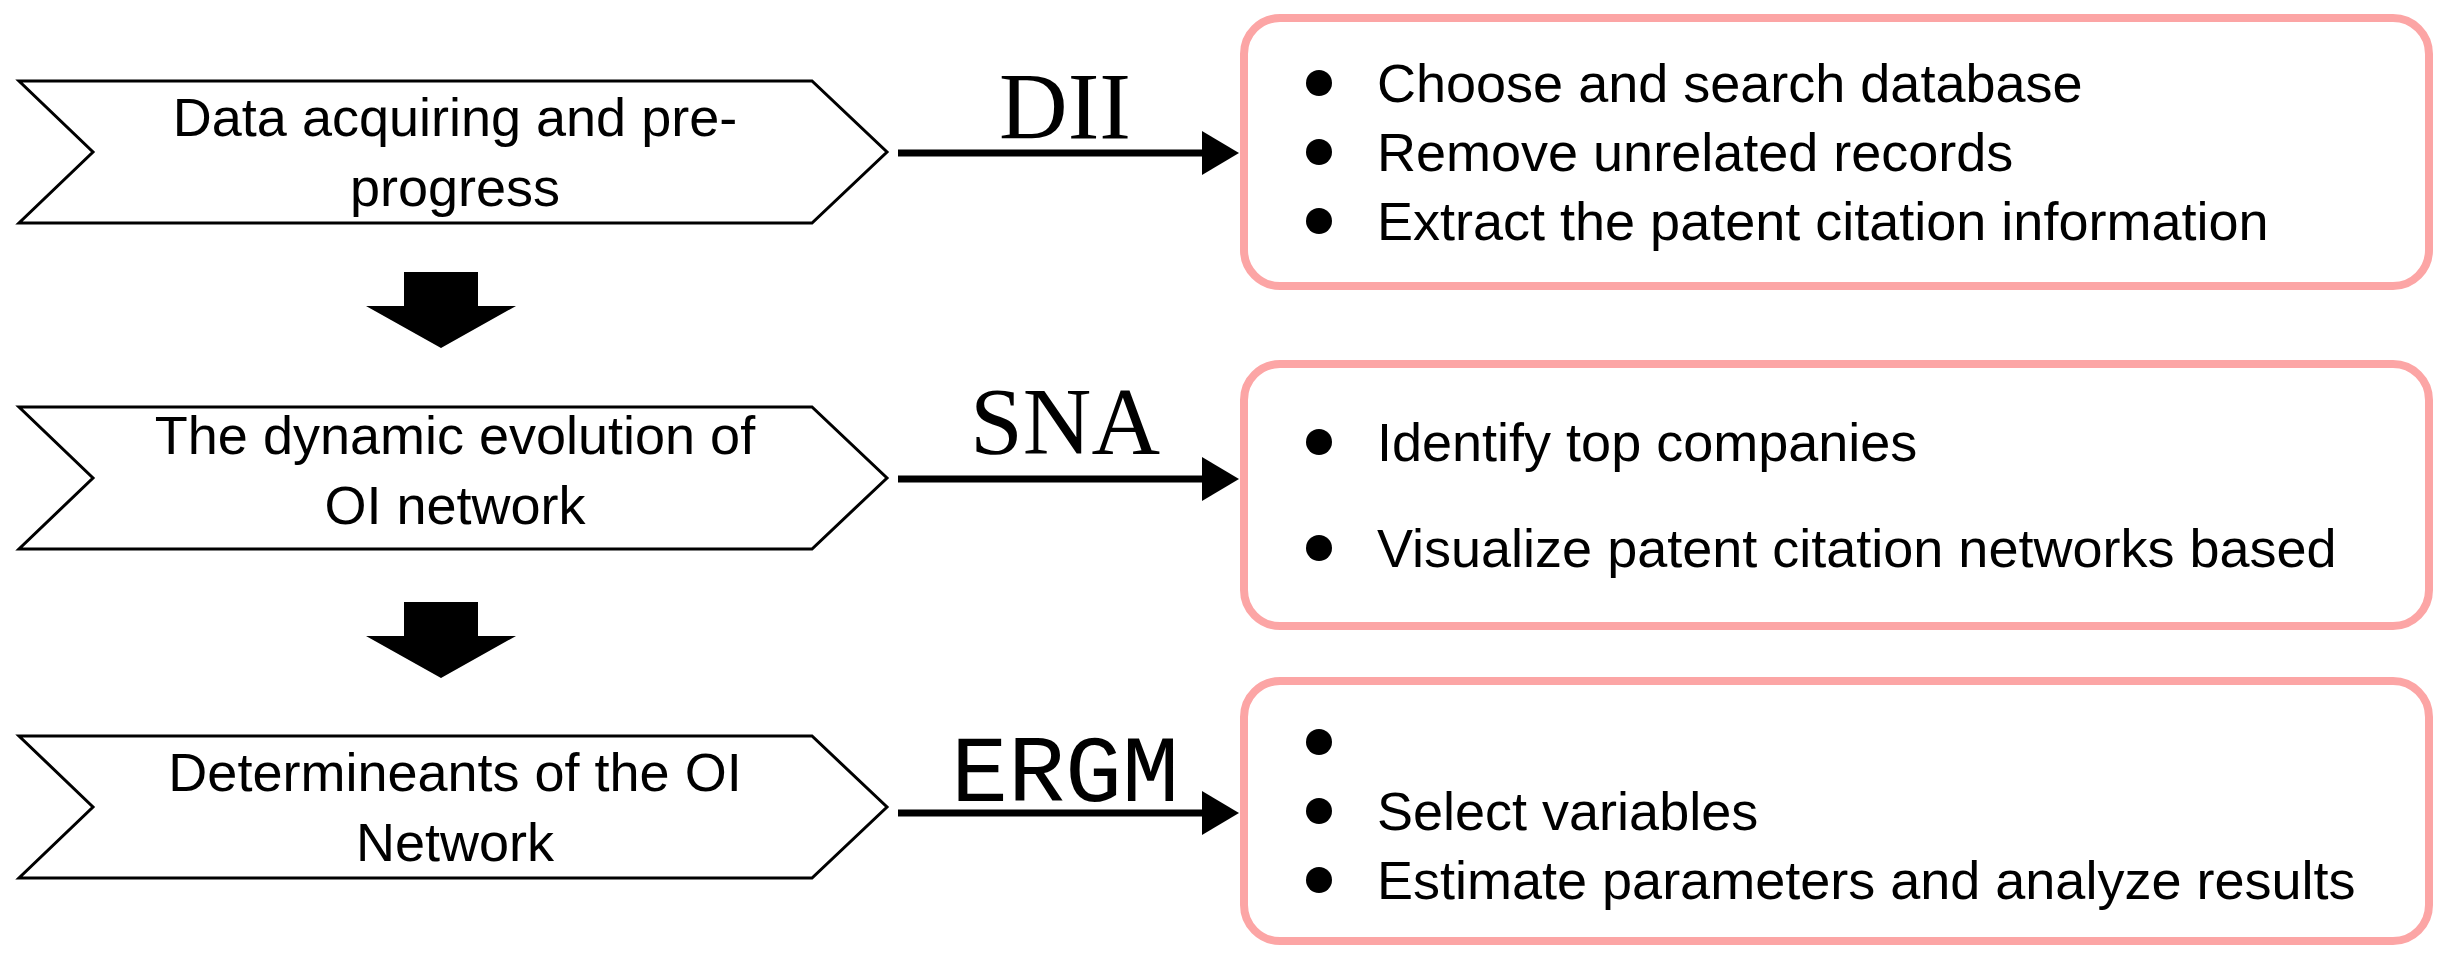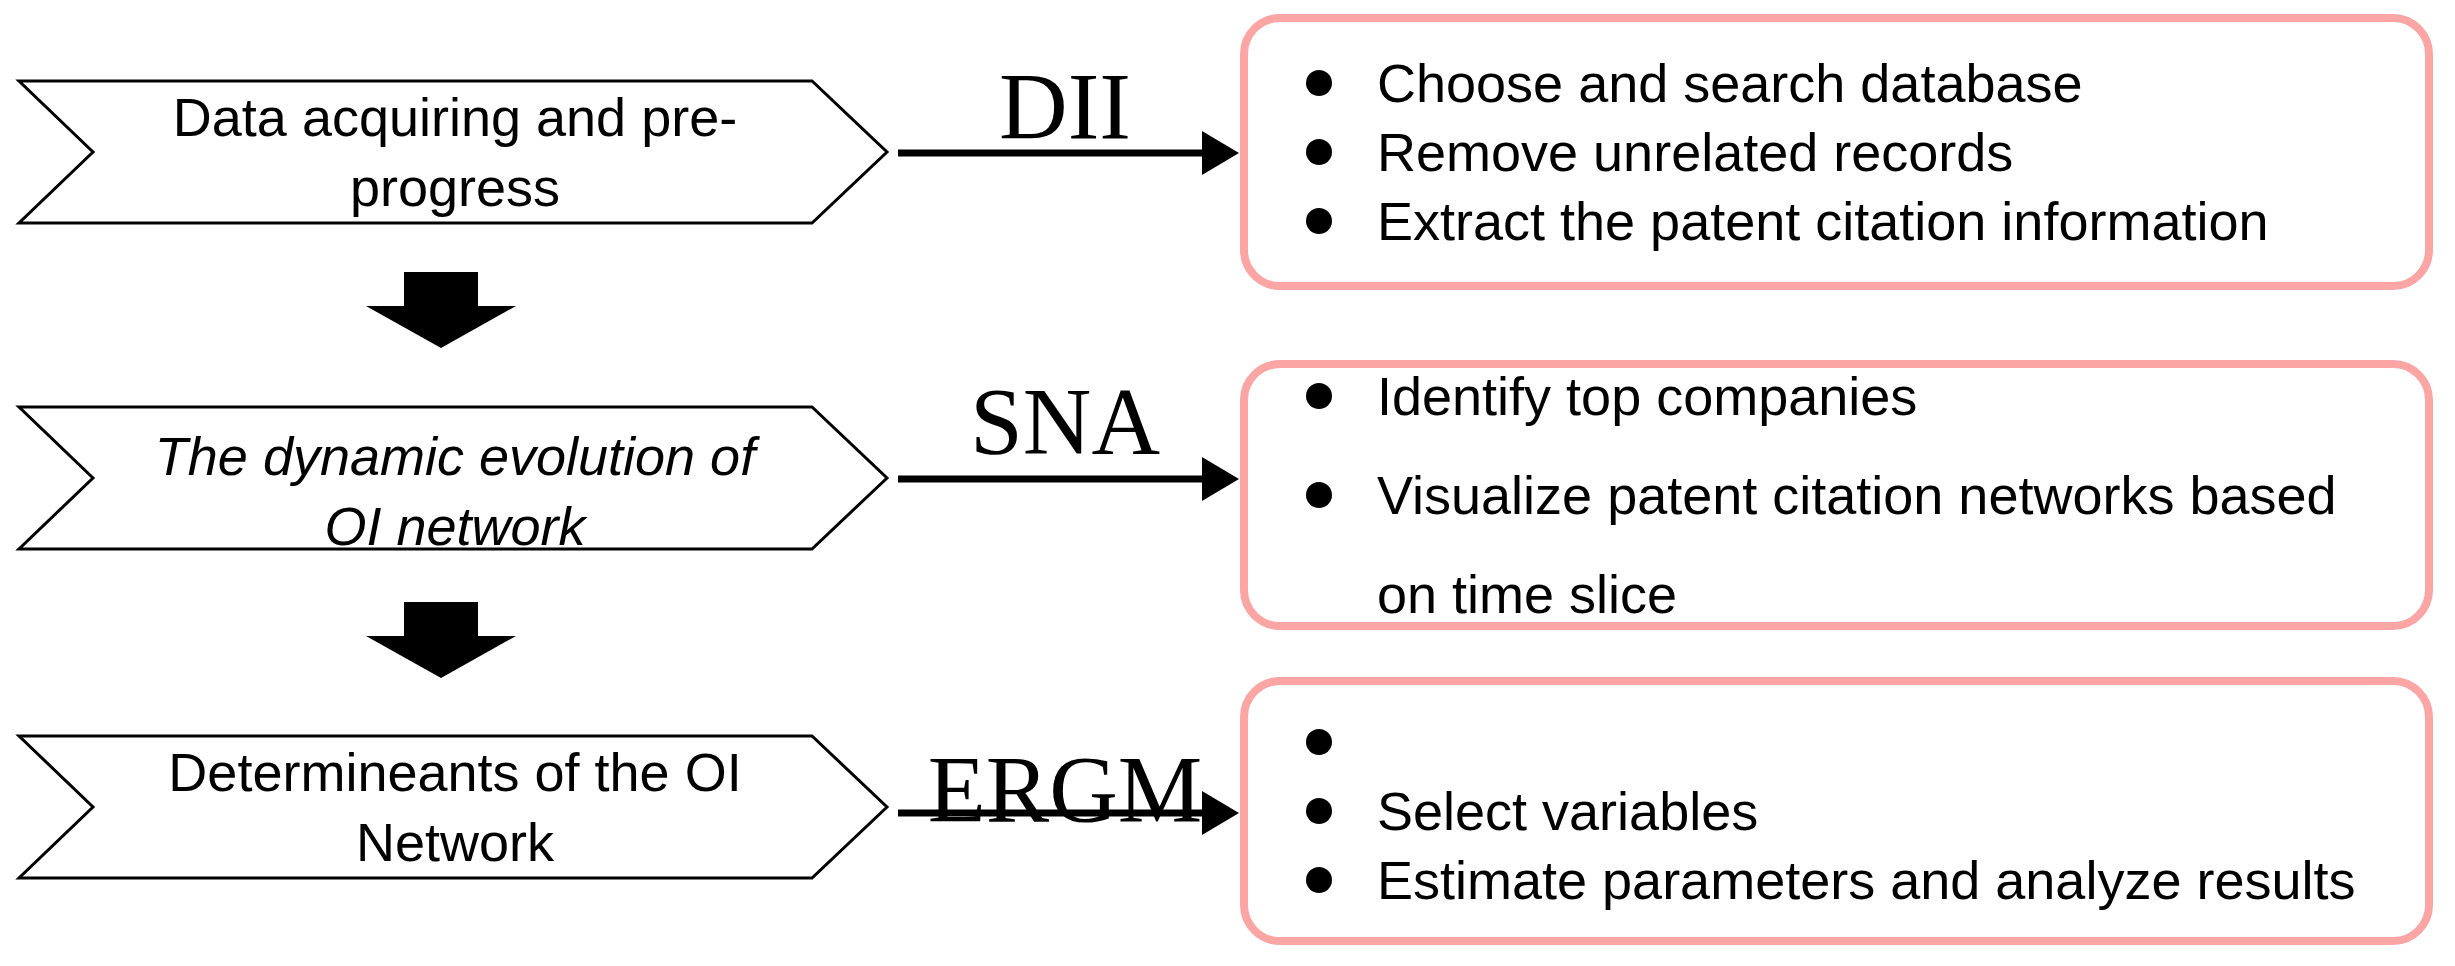--- a/index.html
+++ b/index.html
@@ -89,60 +89,56 @@
     </div>
   </div>
 
   <svg class="arrow-down-svg" style="top:272px;" viewBox="0 0 150 76">
     <polygon points="38,0 112,0 112,34 150,34 75,76 0,34 38,34" fill="#000000"></polygon>
   </svg>
 
   <svg class="banner-svg" style="top:403px;" viewBox="0 0 880 150">
     <polygon points="4,4 797,4 872,75 797,146 4,146 78,75" fill="#ffffff" stroke="#000000" stroke-width="3" stroke-linejoin="miter"></polygon>
   </svg>
-  <div class="banner-text" style="top:416px;font-style:italic;">
+  <div class="banner-text" style="top:395px;">
     <div>The dynamic evolution of</div>
     <div>OI network</div>
   </div>
 
   <div class="method-label" style="top:320px;">SNA</div>
 
   <svg class="arrow-right-svg" style="top:447px;" viewBox="0 0 345 64">
     <rect x="2" y="28.5" width="308" height="7" fill="#000000"></rect>
     <polygon points="306,10 343,32 306,54" fill="#000000"></polygon>
   </svg>
 
   <div class="task-box" style="top:360px;height:270px;gap:37px;">
     <div class="task-line">
       <span class="bullet"></span>
       <span class="task-text">Identify top companies</span>
     </div>
     <div class="task-line">
       <span class="bullet"></span>
       <span class="task-text">Visualize patent citation networks based</span>
     </div>
-    <div class="task-line">
-      <span class="bullet" style="visibility: hidden;"></span>
-      <span class="task-text">on time slice</span>
-    </div>
   </div>
 
   <svg class="arrow-down-svg" style="top:602px;" viewBox="0 0 150 76">
     <polygon points="38,0 112,0 112,34 150,34 75,76 0,34 38,34" fill="#000000"></polygon>
   </svg>
 
   <svg class="banner-svg" style="top:732px;" viewBox="0 0 880 150">
     <polygon points="4,4 797,4 872,75 797,146 4,146 78,75" fill="#ffffff" stroke="#000000" stroke-width="3" stroke-linejoin="miter"></polygon>
   </svg>
   <div class="banner-text" style="top:732px;">
     <div>Determineants of the OI</div>
     <div>Network</div>
   </div>
 
-  <div class="method-label" style="top:688px;">ERGM</div>
+  <div class="method-label" style="top:674px;font-family:Liberation Mono, monospace;">ERGM</div>
 
   <svg class="arrow-right-svg" style="top:781px;" viewBox="0 0 345 64">
     <rect x="2" y="28.5" width="308" height="7" fill="#000000"></rect>
     <polygon points="306,10 343,32 306,54" fill="#000000"></polygon>
   </svg>
 
   <div class="task-box" style="top:677px;height:268px;">
     <div class="task-line">
       <span class="bullet"></span>
     </div>

